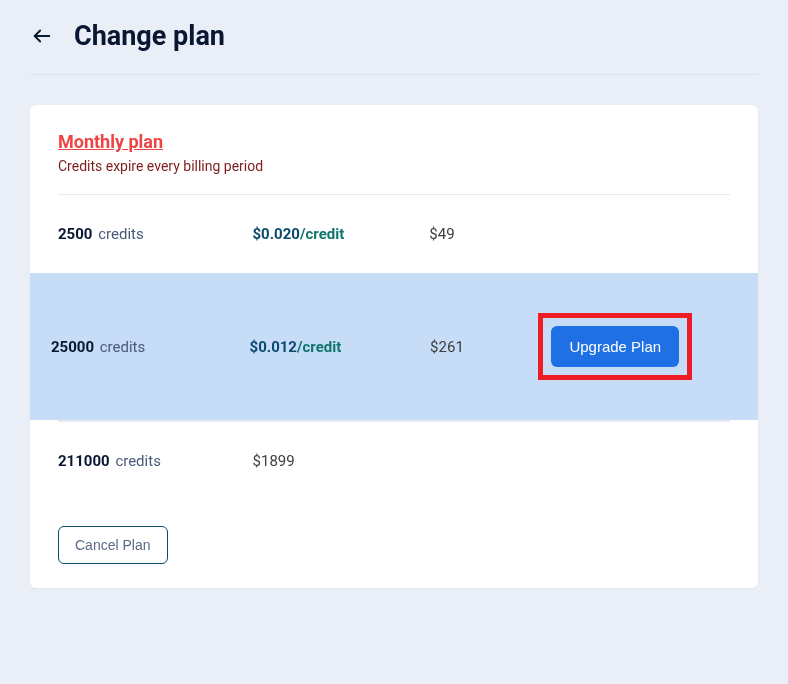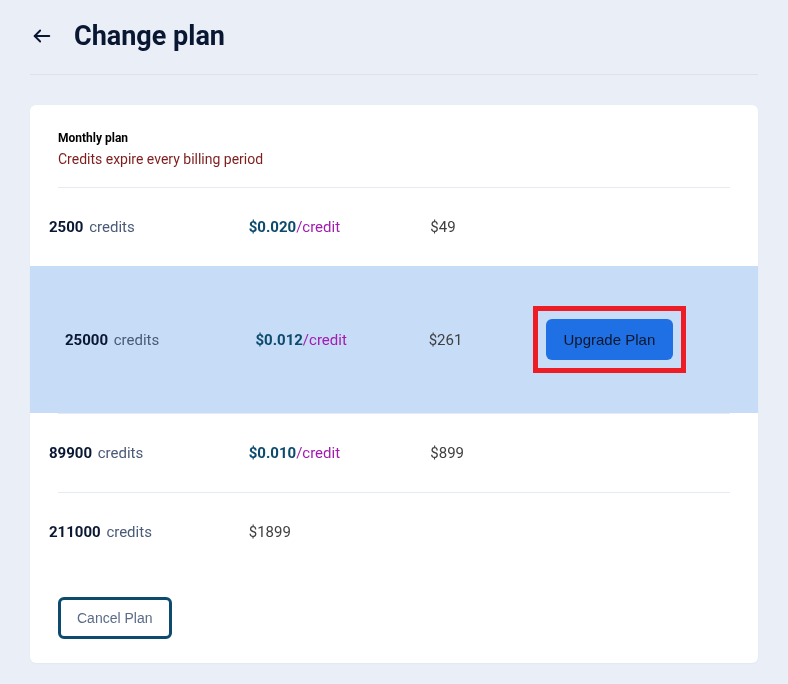--- a/index.html
+++ b/index.html
@@ -47,92 +47,93 @@
       background: #ffffff;
       margin: 30px 30px 20px 30px;
       border-radius: 6px;
       box-shadow: 0 1px 2px rgba(0,0,0,0.03);
       padding-bottom: 24px;
     }
     .card-header {
       padding: 26px 28px 20px 28px;
     }
     .plan-title {
-      font-size: 12px;
-      font-weight: 700;
-      color: #000000;
+      font-size: 18px;
+      font-weight: 700;
+      color: #ef4444;
       margin-bottom: 6px;
+      text-decoration: underline;
     }
     .plan-subtitle {
       font-size: 14px;
       color: #7f1d1d;
       font-weight: 400;
     }
     .card-divider {
       border: none;
       border-top: 1px solid #e6eaf2;
       margin: 0 28px;
     }
     .plan-row {
       display: grid;
       grid-template-columns: 1.1fr 1.0fr 0.6fr 1.1fr;
       align-items: center;
-      padding: 30px 19px;
+      padding: 30px 28px;
       font-size: 15px;
       color: #334766;
     }
     .plan-row.highlighted {
       background: #c6dcf7;
-      padding: 40px 35px;
+      padding: 40px 21px;
     }
     .credits .num {
       font-weight: 700;
       color: #0a1733;
     }
     .credits .unit {
       font-weight: 400;
       color: #4a5a78;
       margin-left: 2px;
     }
     .rate .price {
       font-weight: 700;
       color: #0c4a6e;
     }
     .rate .per {
-      font-weight: 400;
-      color: #a21caf;
+      font-weight: 700;
+      color: #0f766e;
     }
     .total {
       color: #404040;
       font-weight: 400;
     }
     .action {
       display: flex;
       justify-content: flex-start;
     }
     .upgrade-btn-wrapper {
       border: 5px solid #ee1c25;
       padding: 8px;
       display: inline-block;
     }
     .upgrade-btn {
       background: #1f6fe5;
-      color: #0f172a;
+      color: #ffffff;
       border: none;
       border-radius: 6px;
       padding: 12px 18px;
       font-size: 15px;
       font-weight: 500;
       cursor: pointer;
     }
     .cancel-btn {
       margin: 26px 0 0 28px;
       background: #ffffff;
       color: #5a6b88;
-      border: 3px solid #0c4a6e;
+      border: 1px solid #0c4a6e;
       border-radius: 6px;
       padding: 10px 16px;
       font-size: 14px;
       font-weight: 400;
       cursor: pointer;
     }
   </style>
 </head>
 <body>
 
@@ -179,31 +180,20 @@
     <div class="total">$261</div>
     <div class="action">
       <span class="upgrade-btn-wrapper">
         <button class="upgrade-btn">Upgrade Plan</button>
       </span>
     </div>
   </div>
 
   <hr class="card-divider">
 
-  <div class="plan-row">
-    <div class="credits">
-      <span class="num">89900</span>
-      <span class="unit">credits</span>
-    </div>
-    <div class="rate">
-      <span class="price">$0.010</span><span class="per">/credit</span>
-    </div>
-    <div class="total">$899</div>
-    <div class="action"></div>
-  </div>
 
   <hr class="card-divider">
 
   <div class="plan-row">
     <div class="credits">
       <span class="num">211000</span>
       <span class="unit">credits</span>
     </div>
     <div class="total">$1899</div>
     <div class="action"></div>

